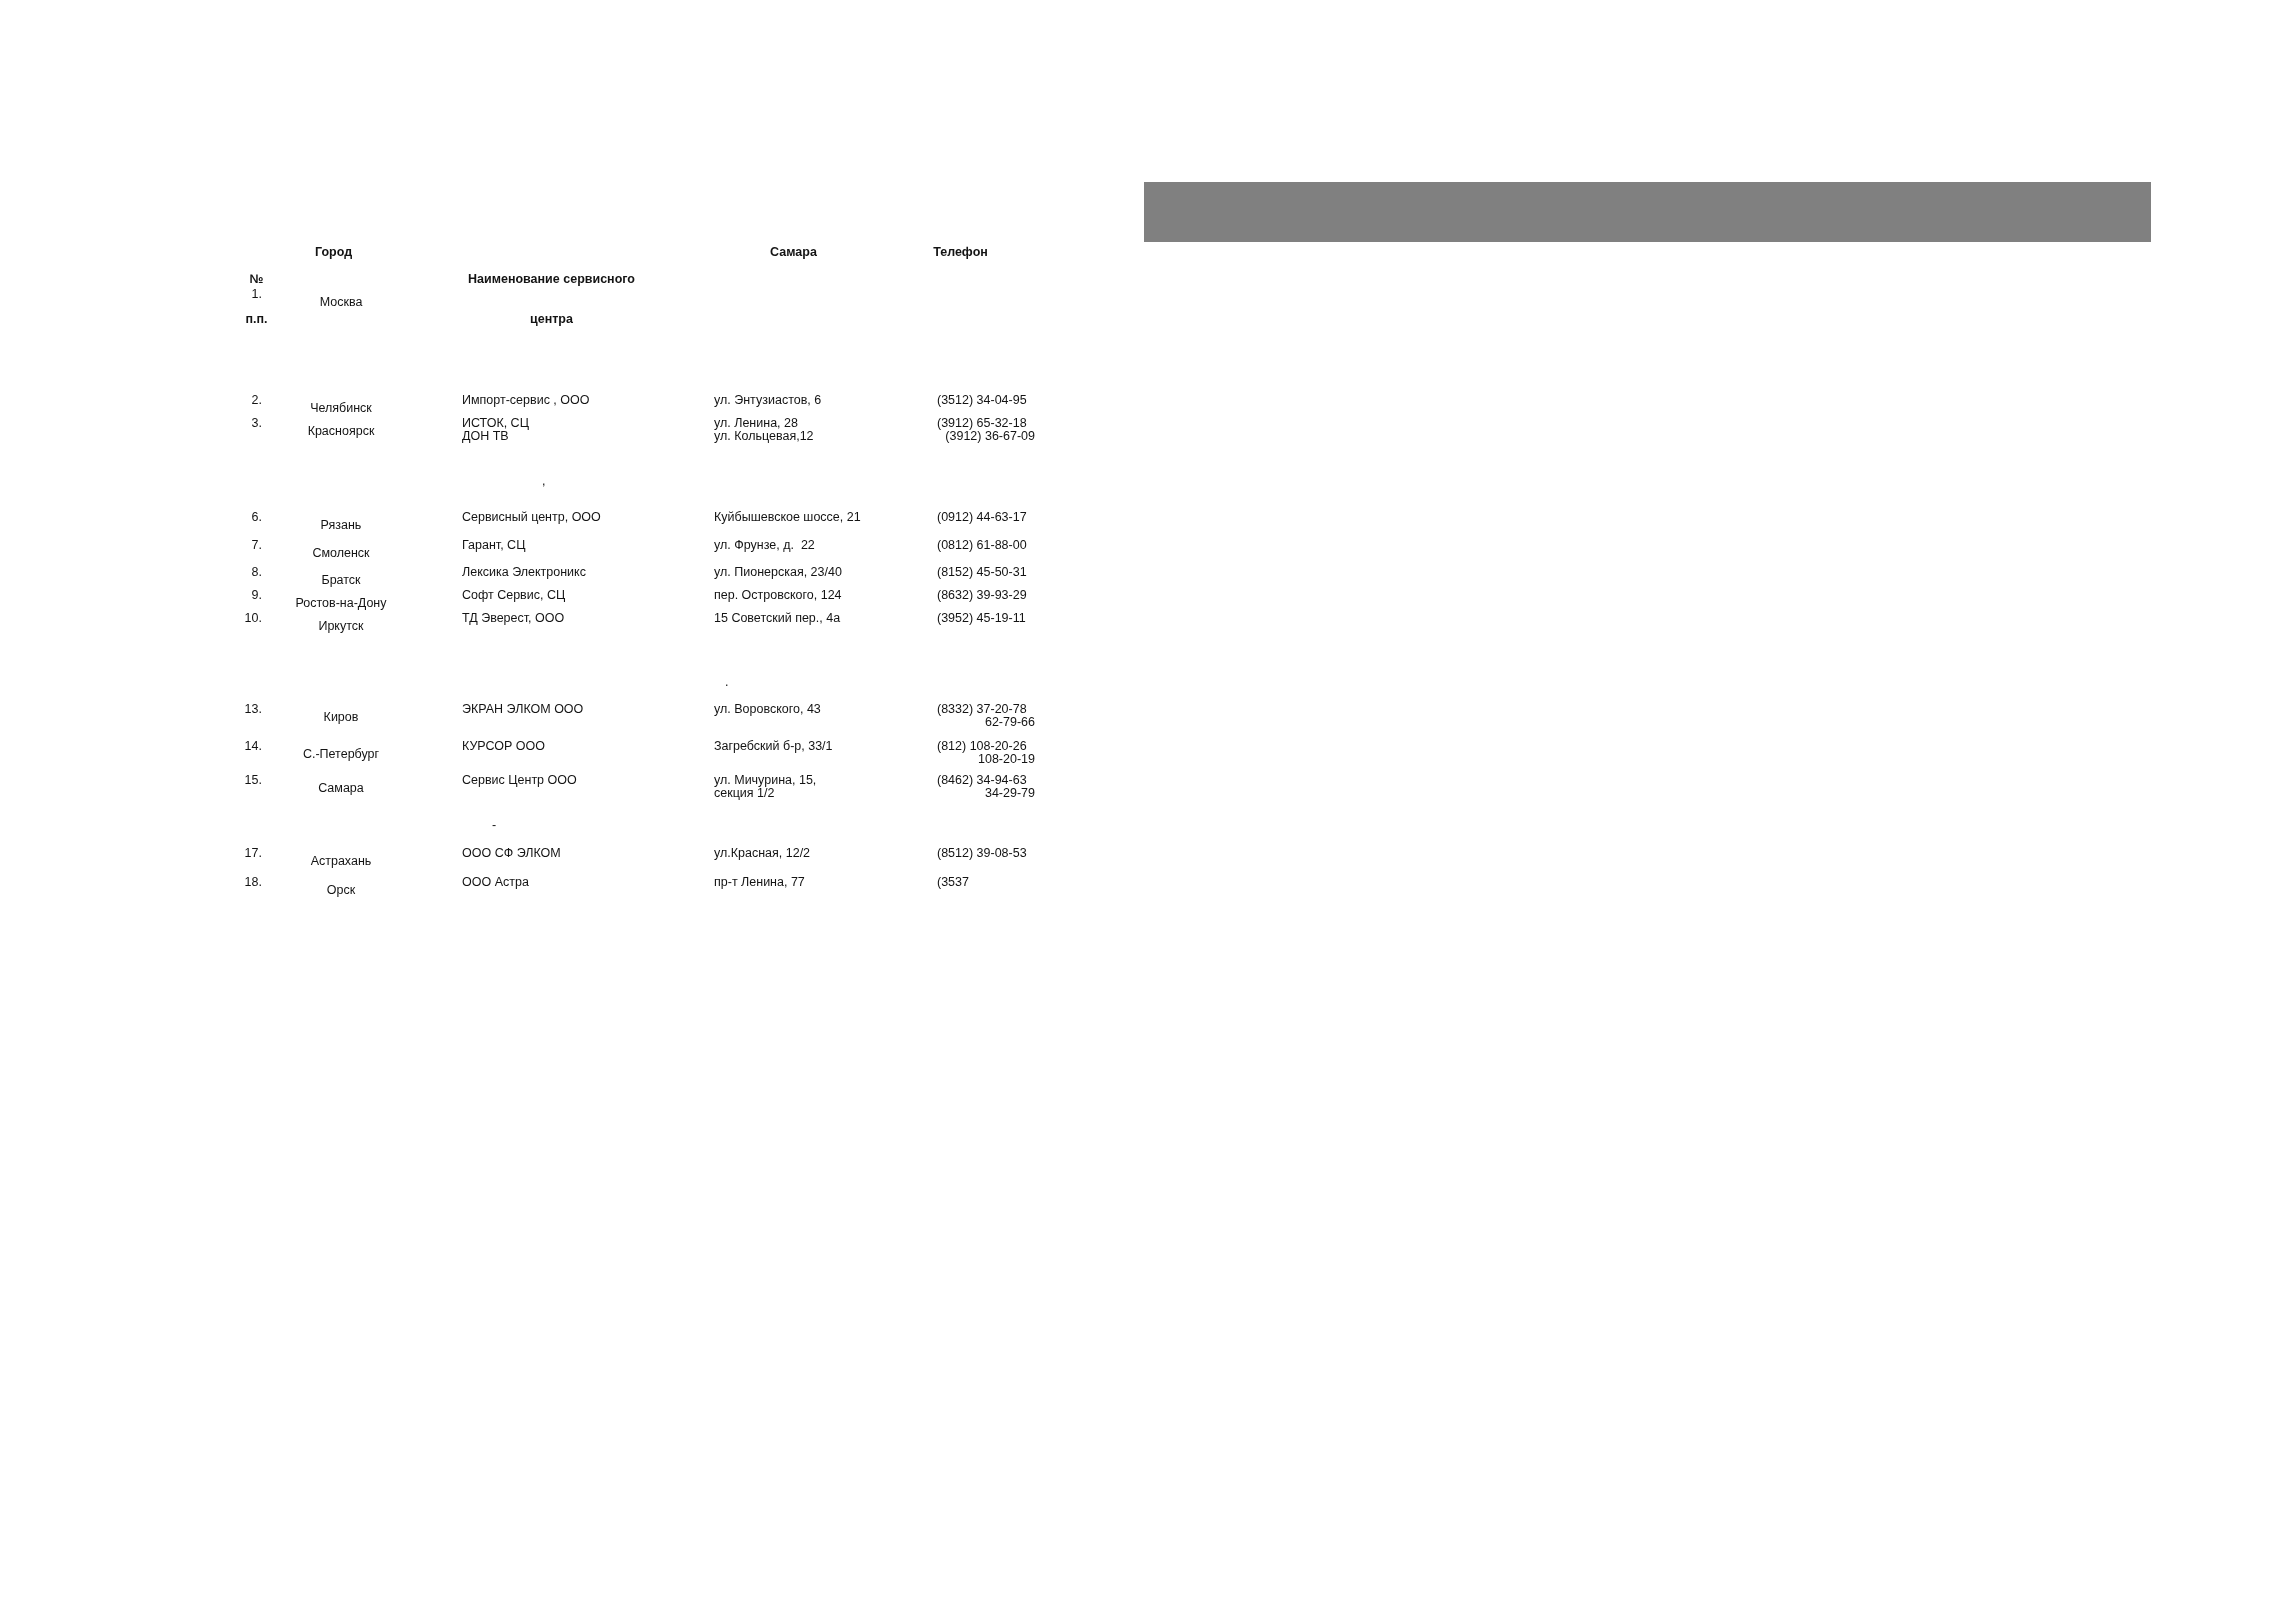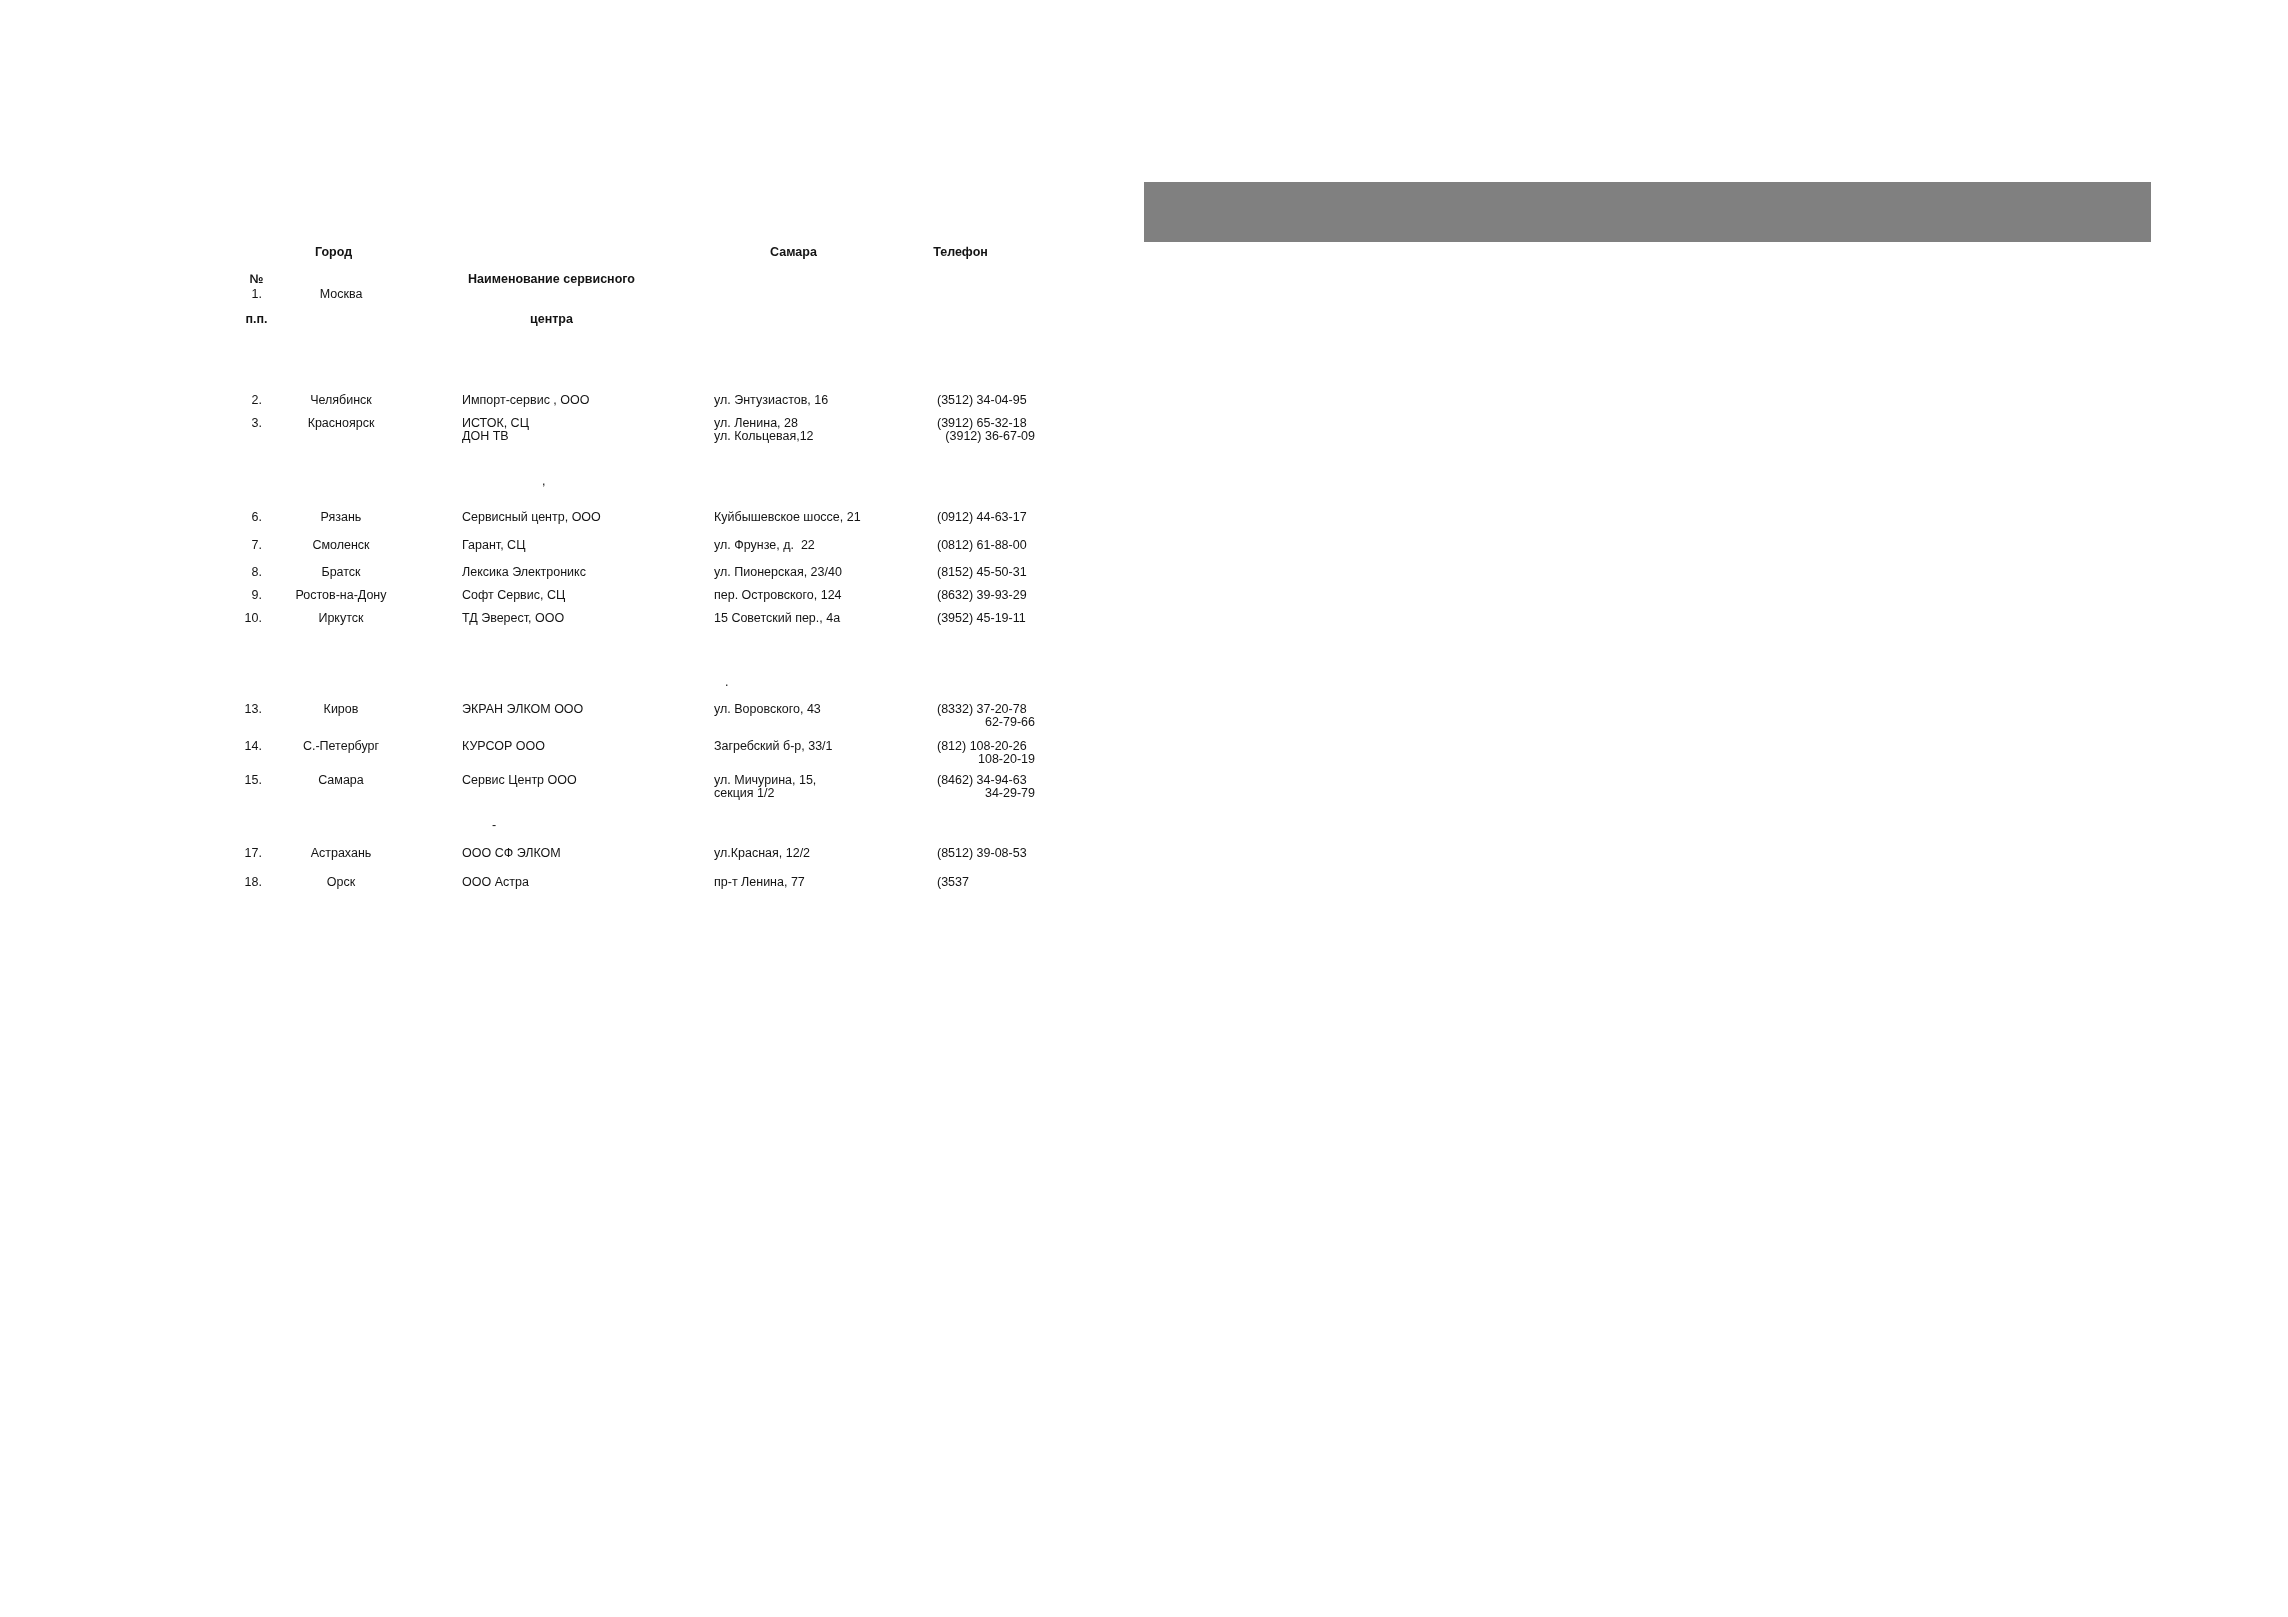--- a/index.html
+++ b/index.html
@@ -27,21 +27,21 @@
   .hcell { position: absolute; top: 246px; text-align: center; white-space: pre; font-weight: bold; }
   .h-num   { left: 218px; width: 77px; }
   .h-city  { left: 276px; width: 115px; }
   .h-name  { left: 436px; width: 231px; }
   .h-addr  { left: 736px; width: 115px; }
   .h-phone { left: 903px; width: 115px; }
   
   .row { position: absolute; left: 0; width: 2288px; }
   .cell { position: absolute; top: 0; white-space: pre; }
   .c-num   { left: 224px; width: 38px;  text-align: right; }
-  .c-city  { left: 274px; width: 134px; text-align: center; }
+  .c-city  { left: 274px; width: 134px; text-align: center; margin-top: 8px; }
   .c-name  { left: 462px; width: 240px; text-align: left; }
   .c-addr  { left: 714px; width: 211px; text-align: left; }
   .c-phone { left: 937px; width: 98px; }
   .c-phone .line { text-align: right; }
   .c-phone .line:first-child { text-align: left; }
   .artifact { position: absolute; white-space: pre; }
 </style>
 </head>
 <body>
 
@@ -68,21 +68,21 @@
       <div class="cell c-num">1.</div>
       <div class="cell c-city">Москва</div>
       <div class="cell c-name"></div>
       <div class="cell c-addr"></div>
       <div class="cell c-phone"></div>
     </div>
       <div class="row" style="top: 394px;">
       <div class="cell c-num">2.</div>
       <div class="cell c-city">Челябинск</div>
       <div class="cell c-name"><div class="line">Импорт-сервис , ООО</div></div>
-      <div class="cell c-addr"><div class="line">ул. Энтузиастов, 16</div></div>
+      <div class="cell c-addr"><div class="line">ул. Энтузиастов, 6</div></div>
       <div class="cell c-phone"><div class="line">(3512) 34-04-95</div></div>
     </div>
       <div class="row" style="top: 417px;">
       <div class="cell c-num">3.</div>
       <div class="cell c-city">Красноярск</div>
       <div class="cell c-name"><div class="line">ИСТОК, СЦ</div><div class="line">ДОН ТВ</div></div>
       <div class="cell c-addr"><div class="line">ул. Ленина, 28</div><div class="line">ул. Кольцевая,12</div></div>
       <div class="cell c-phone"><div class="line">(3912) 65-32-18</div><div class="line">(3912) 36-67-09</div></div>
     </div>
       <div class="row" style="top: 511px;">

